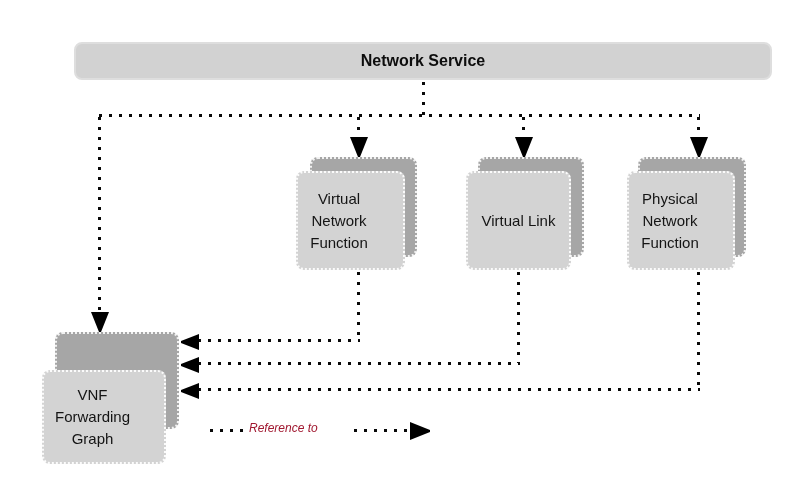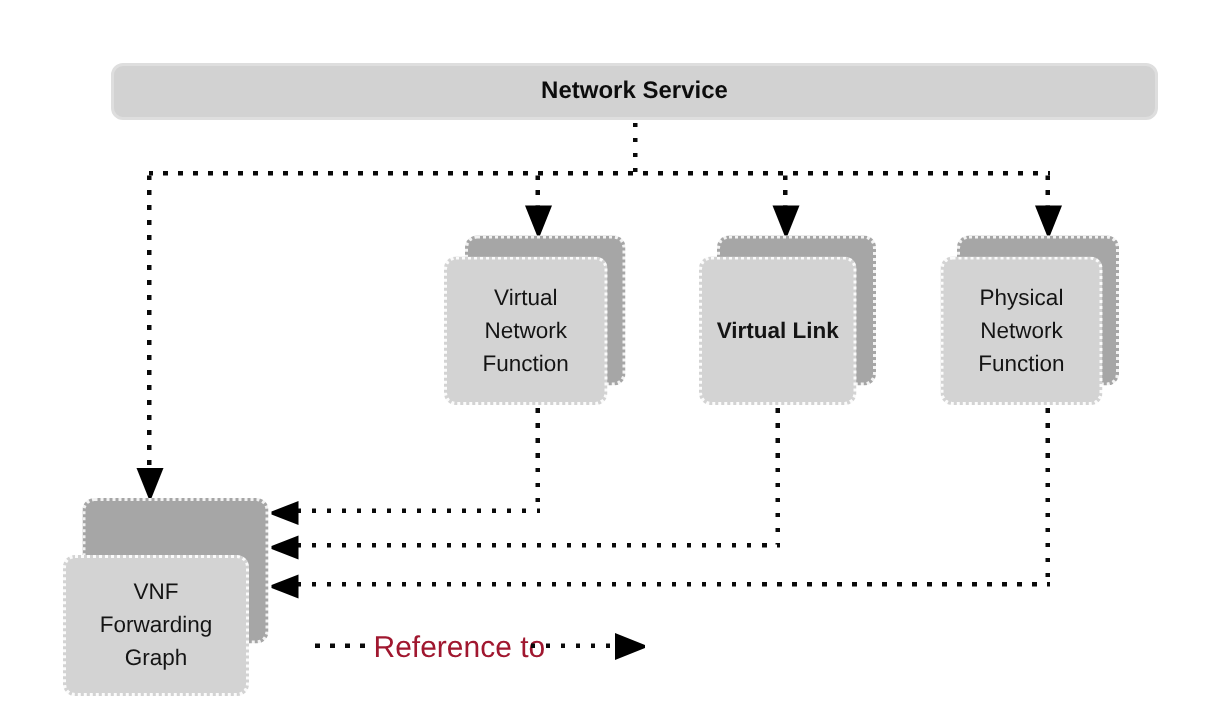--- a/index.html
+++ b/index.html
@@ -49,34 +49,35 @@
     position: absolute;
     background: #a6a6a6;
     border: 2px dotted rgba(255,255,255,0.85);
     border-radius: 8px;
   }
   .node .front {
     position: absolute;
     background: #d3d3d3;
     border: 2px dotted rgba(255,255,255,0.9);
     border-radius: 8px;
-    display: flex; align-items: center; justify-content: center;
+    display: flex; align-items: center; 
   }
   .node .front span {
     display: block;
     text-align: center;
     font-size: 15px;
     line-height: 22px;
     color: #141414;
   }
 
   
   .legend-label {
     position: absolute;
-    font-size: 20px;
+    font-size: 12px;
+    font-style: italic;
     white-space: nowrap;
   }
 </style>
 </head>
 <body>
 
 <div class="canvas">
 
   <div class="ns-bar">
     <span>Network Service</span>
@@ -101,21 +102,21 @@
   <div class="node" style="left:294px; top:155px; width:121px; height:113px;">
     <div class="back" style="left:14px; top:0; width:107px; height:100px;"></div>
     <div class="front" style="left:0; top:14px; width:109px; height:99px;">
       <span style="width:80px;">Virtual Network Function</span>
     </div>
   </div>
 
   <div class="node" style="left:464px; top:155px; width:118px; height:113px;">
     <div class="back" style="left:12px; top:0; width:106px; height:100px;"></div>
     <div class="front" style="left:0; top:14px; width:105px; height:99px;">
-      <span style="width:100px;font-weight:bold;">Virtual Link</span>
+      <span style="width:100px;">Virtual Link</span>
     </div>
   </div>
 
   <div class="node" style="left:625px; top:155px; width:119px; height:113px;">
     <div class="back" style="left:11px; top:0; width:108px; height:100px;"></div>
     <div class="front" style="left:0; top:14px; width:108px; height:99px;">
       <span style="width:80px;">Physical Network Function</span>
     </div>
   </div>
 

